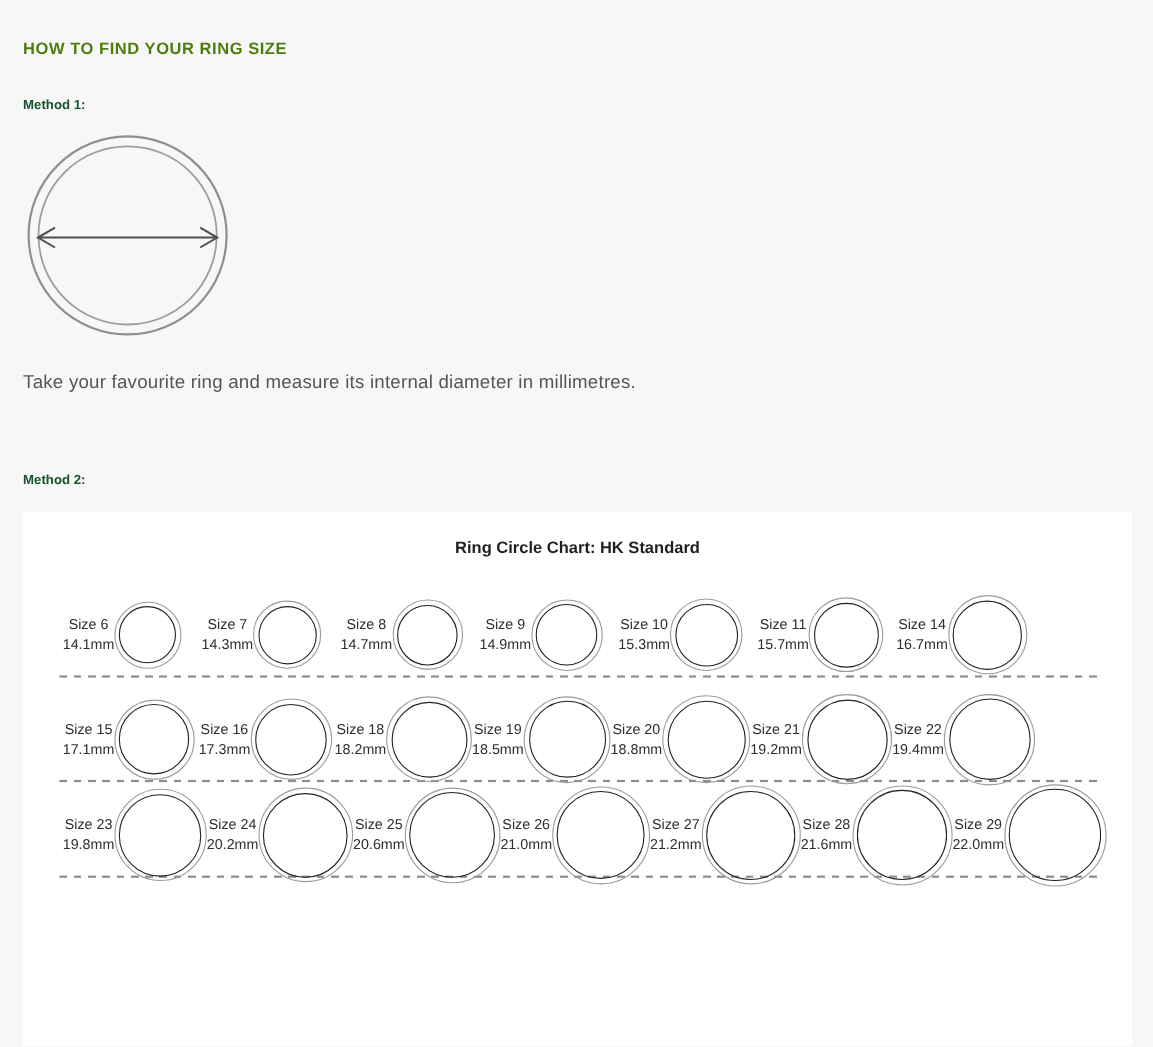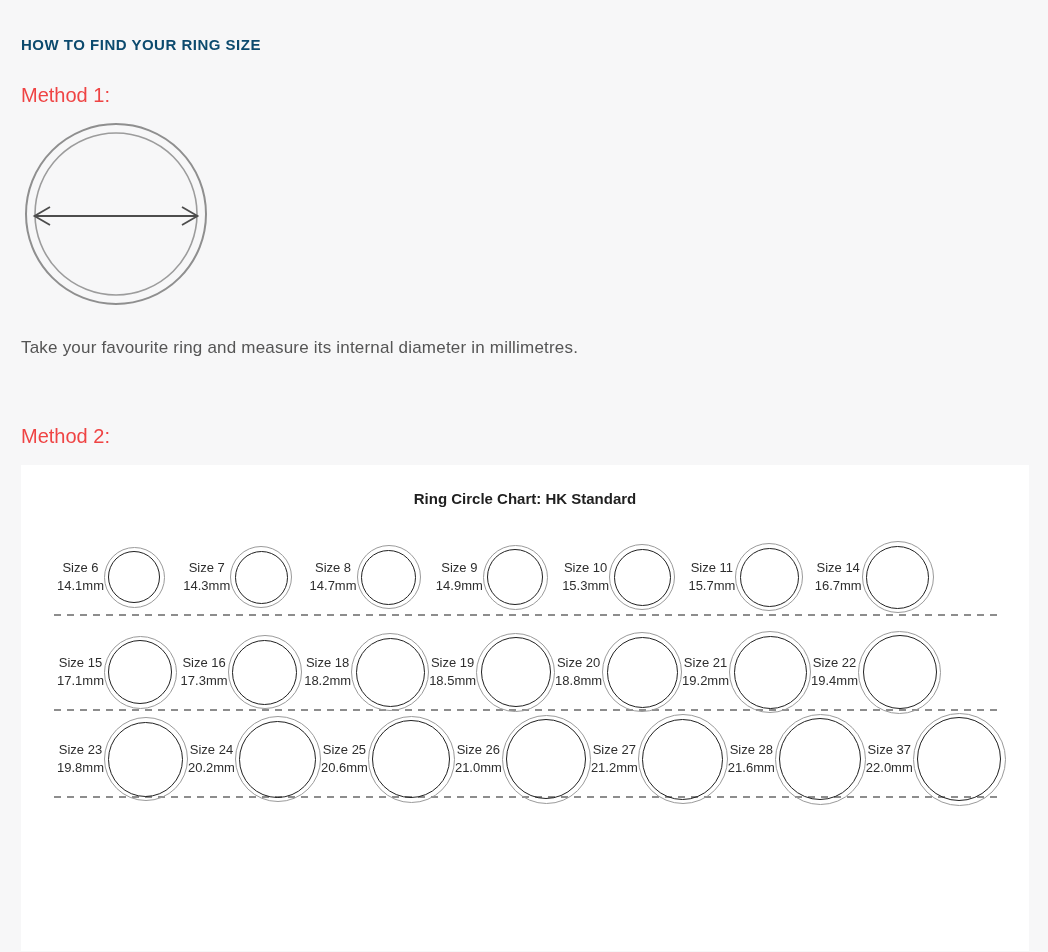--- a/index.html
+++ b/index.html
@@ -6,24 +6,24 @@
   body {
     width:1048px; height:952px; overflow:hidden;
     background:#f7f7f8;
     font-family:"Liberation Sans", sans-serif;
     -webkit-font-smoothing:antialiased;
   }
   .page { padding:36px 19px 0 21px; }
 
   .page-title {
     margin:0; font-size:15px; font-weight:bold; letter-spacing:0.5px;
-    color:#0c4a6e; line-height:18px;
+    color:#4d7c0f; line-height:18px;
   }
   .method-heading {
-    margin:0; font-size:20px; font-weight:normal; color:#ef4444; line-height:20px;
+    margin:0; font-size:12px; font-weight:bold; color:#14532d; line-height:20px;
   }
   #method1-heading { margin-top:31px; }
   #method2-heading { margin-top:68px; }
 
   .illus { margin-top:14px; width:190px; height:190px; }
 
   .desc {
     margin:28px 0 0 0; font-size:17px; color:#555555;
     letter-spacing:0.2px; line-height:21px;
   }
@@ -307,21 +307,21 @@
                 <div>21.6mm</div>
               </div>
               <div class="ringwrap" style="height: 94px;">
                 <div class="ring-outer" style="width: 91px; height: 91px;">
                   <div class="ring-inner" style="width: 82px; height: 82px;"></div>
                 </div>
               </div>
             </div>
             <div class="ring-col">
               <div class="labels">
-                <div>Size 37</div>
+                <div>Size 29</div>
                 <div>22.0mm</div>
               </div>
               <div class="ringwrap" style="height: 94px;">
                 <div class="ring-outer" style="width: 93px; height: 93px;">
                   <div class="ring-inner" style="width: 84px; height: 84px;"></div>
                 </div>
               </div>
             </div>
           </div>
         </div>

